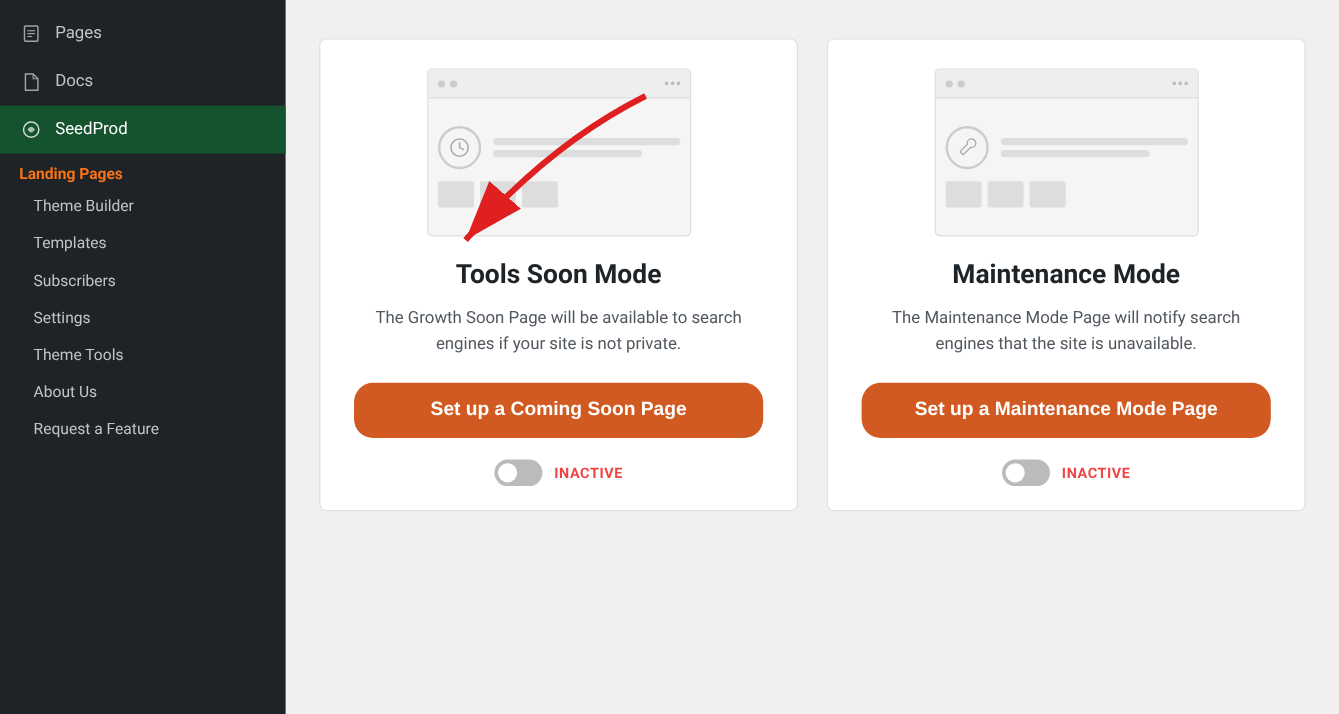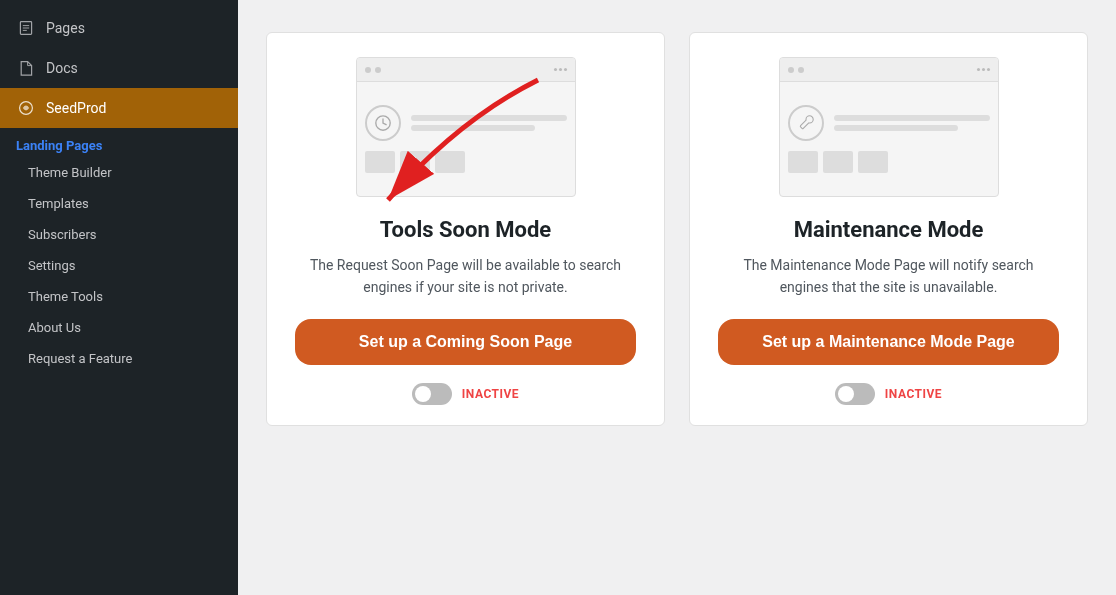--- a/index.html
+++ b/index.html
@@ -27,38 +27,38 @@
       display: flex;
       align-items: center;
       padding: 10px 16px;
       cursor: pointer;
       font-size: 14px;
       color: #c3c4c7;
       text-decoration: none;
       gap: 10px;
     }
     .sidebar-item.active {
-      background: #a16207;
+      background: #14532d;
       color: #fff;
     }
     .sidebar-item .icon {
       width: 20px;
       height: 20px;
       display: flex;
       align-items: center;
       justify-content: center;
       opacity: 0.8;
       flex-shrink: 0;
     }
 
     .sidebar-section-label {
       padding: 10px 16px 4px 16px;
       font-size: 13px;
       font-weight: 700;
-      color: #3b82f6;
+      color: #f97316;
       cursor: pointer;
     }
 
     .sidebar-sub-item {
       display: flex;
       align-items: center;
       padding: 8px 16px 8px 28px;
       cursor: pointer;
       font-size: 13px;
       color: #c3c4c7;
@@ -362,21 +362,21 @@
             <div class="preview-boxes">
               <div class="preview-box"></div>
               <div class="preview-box"></div>
               <div class="preview-box"></div>
             </div>
           </div>
         </div>
       </div>
 
       <h2 class="card-title">Tools Soon Mode</h2>
-      <p class="card-description">The Request Soon Page will be available to search engines if your site is not private.</p>
+      <p class="card-description">The Growth Soon Page will be available to search engines if your site is not private.</p>
       <button class="card-btn">Set up a Coming Soon Page</button>
       <div class="card-status">
         <div class="toggle"></div>
         <span>INACTIVE</span>
       </div>
     </div>
 
     <div class="card">
       <div class="card-preview">
         <div class="preview-bar">

